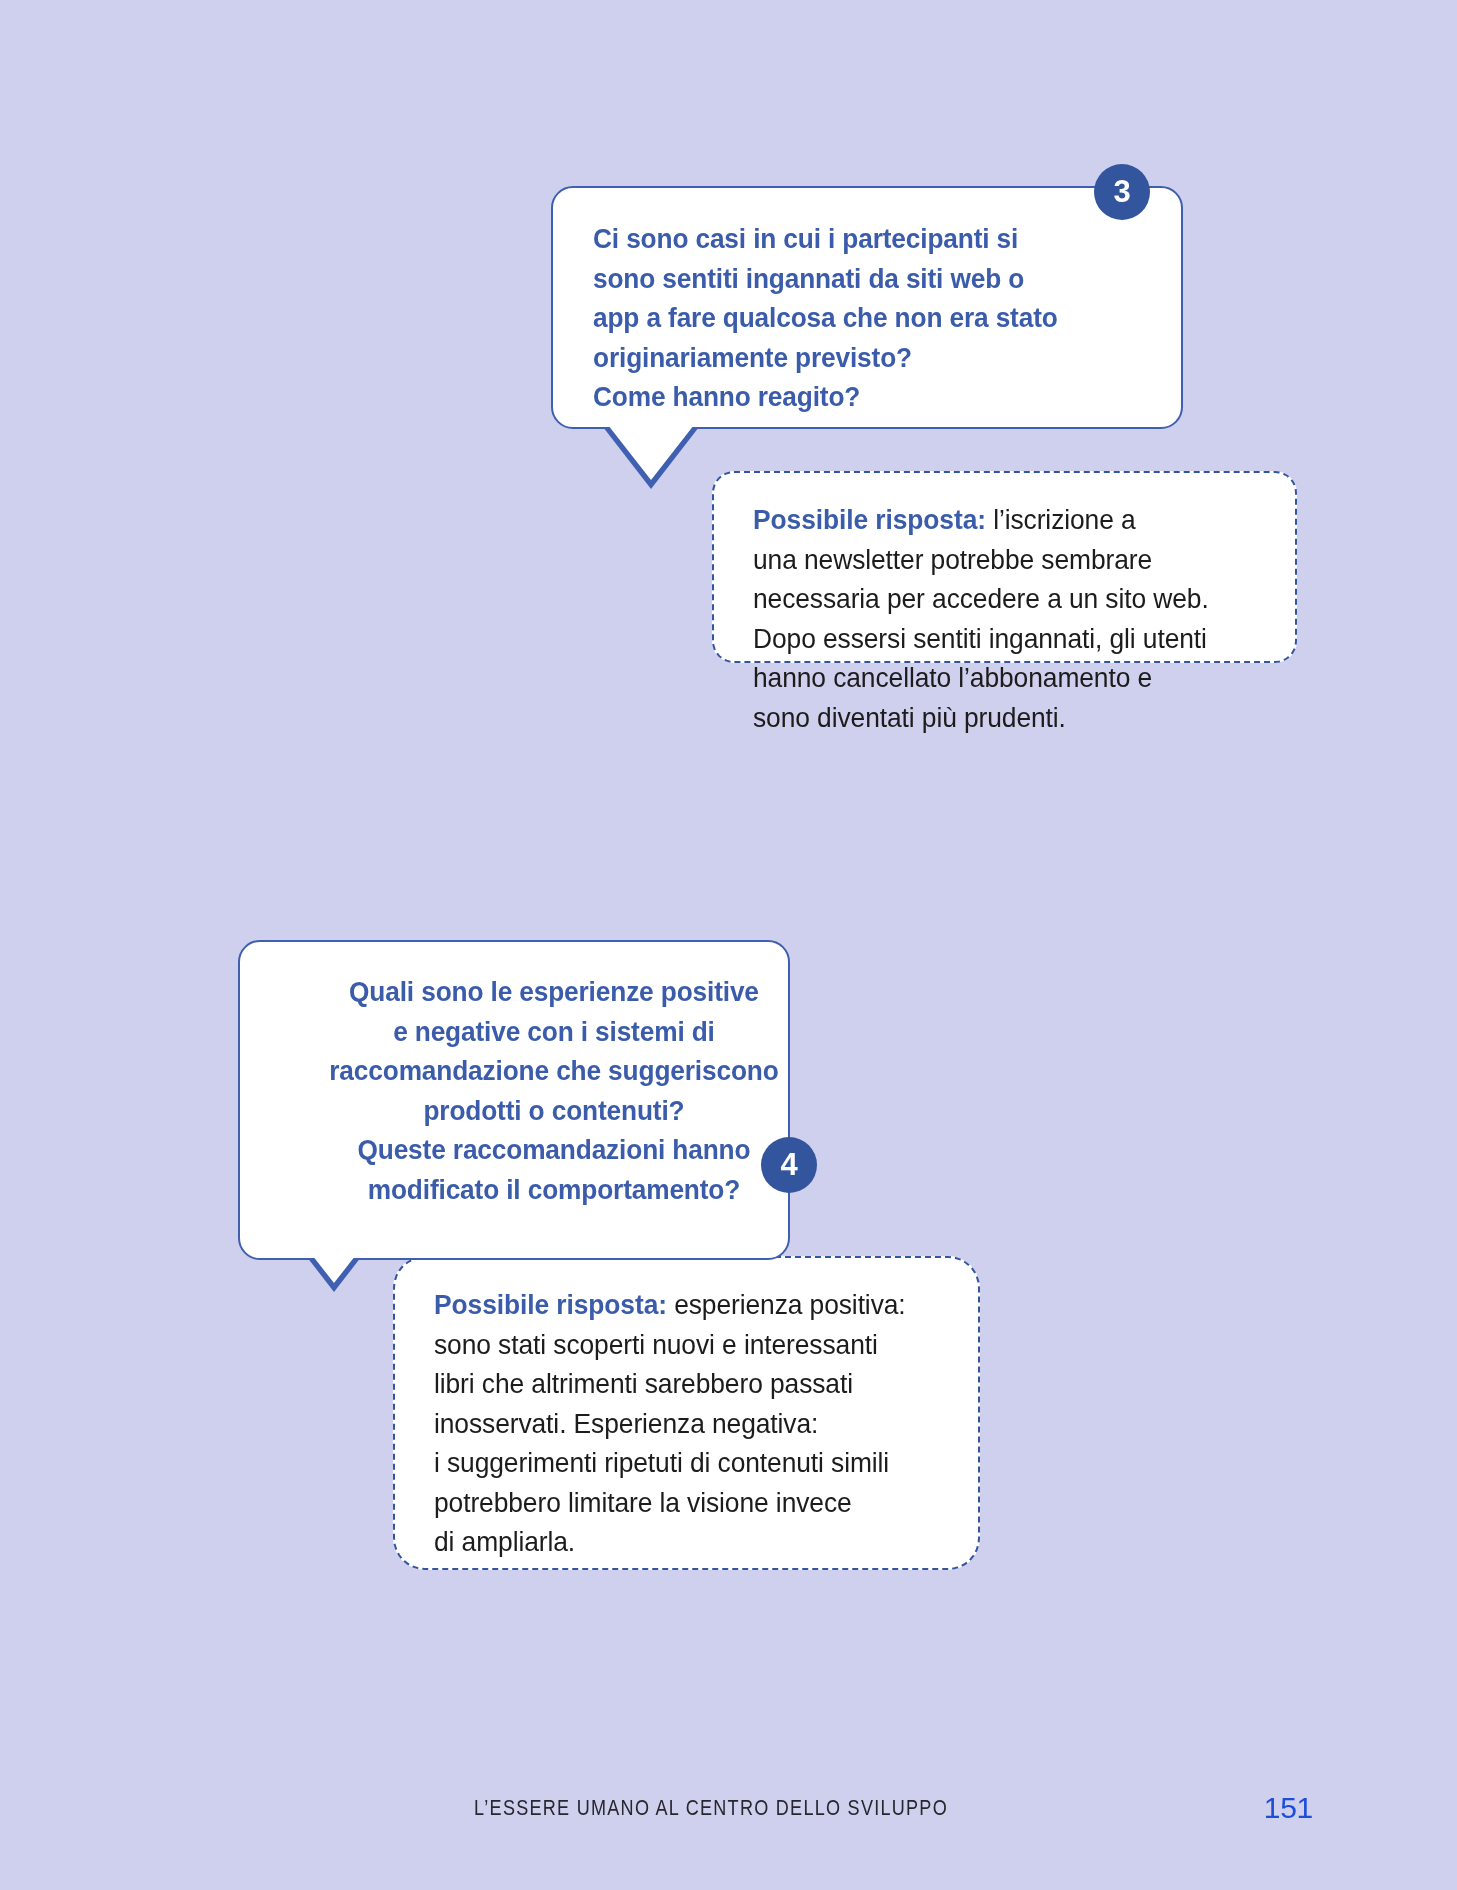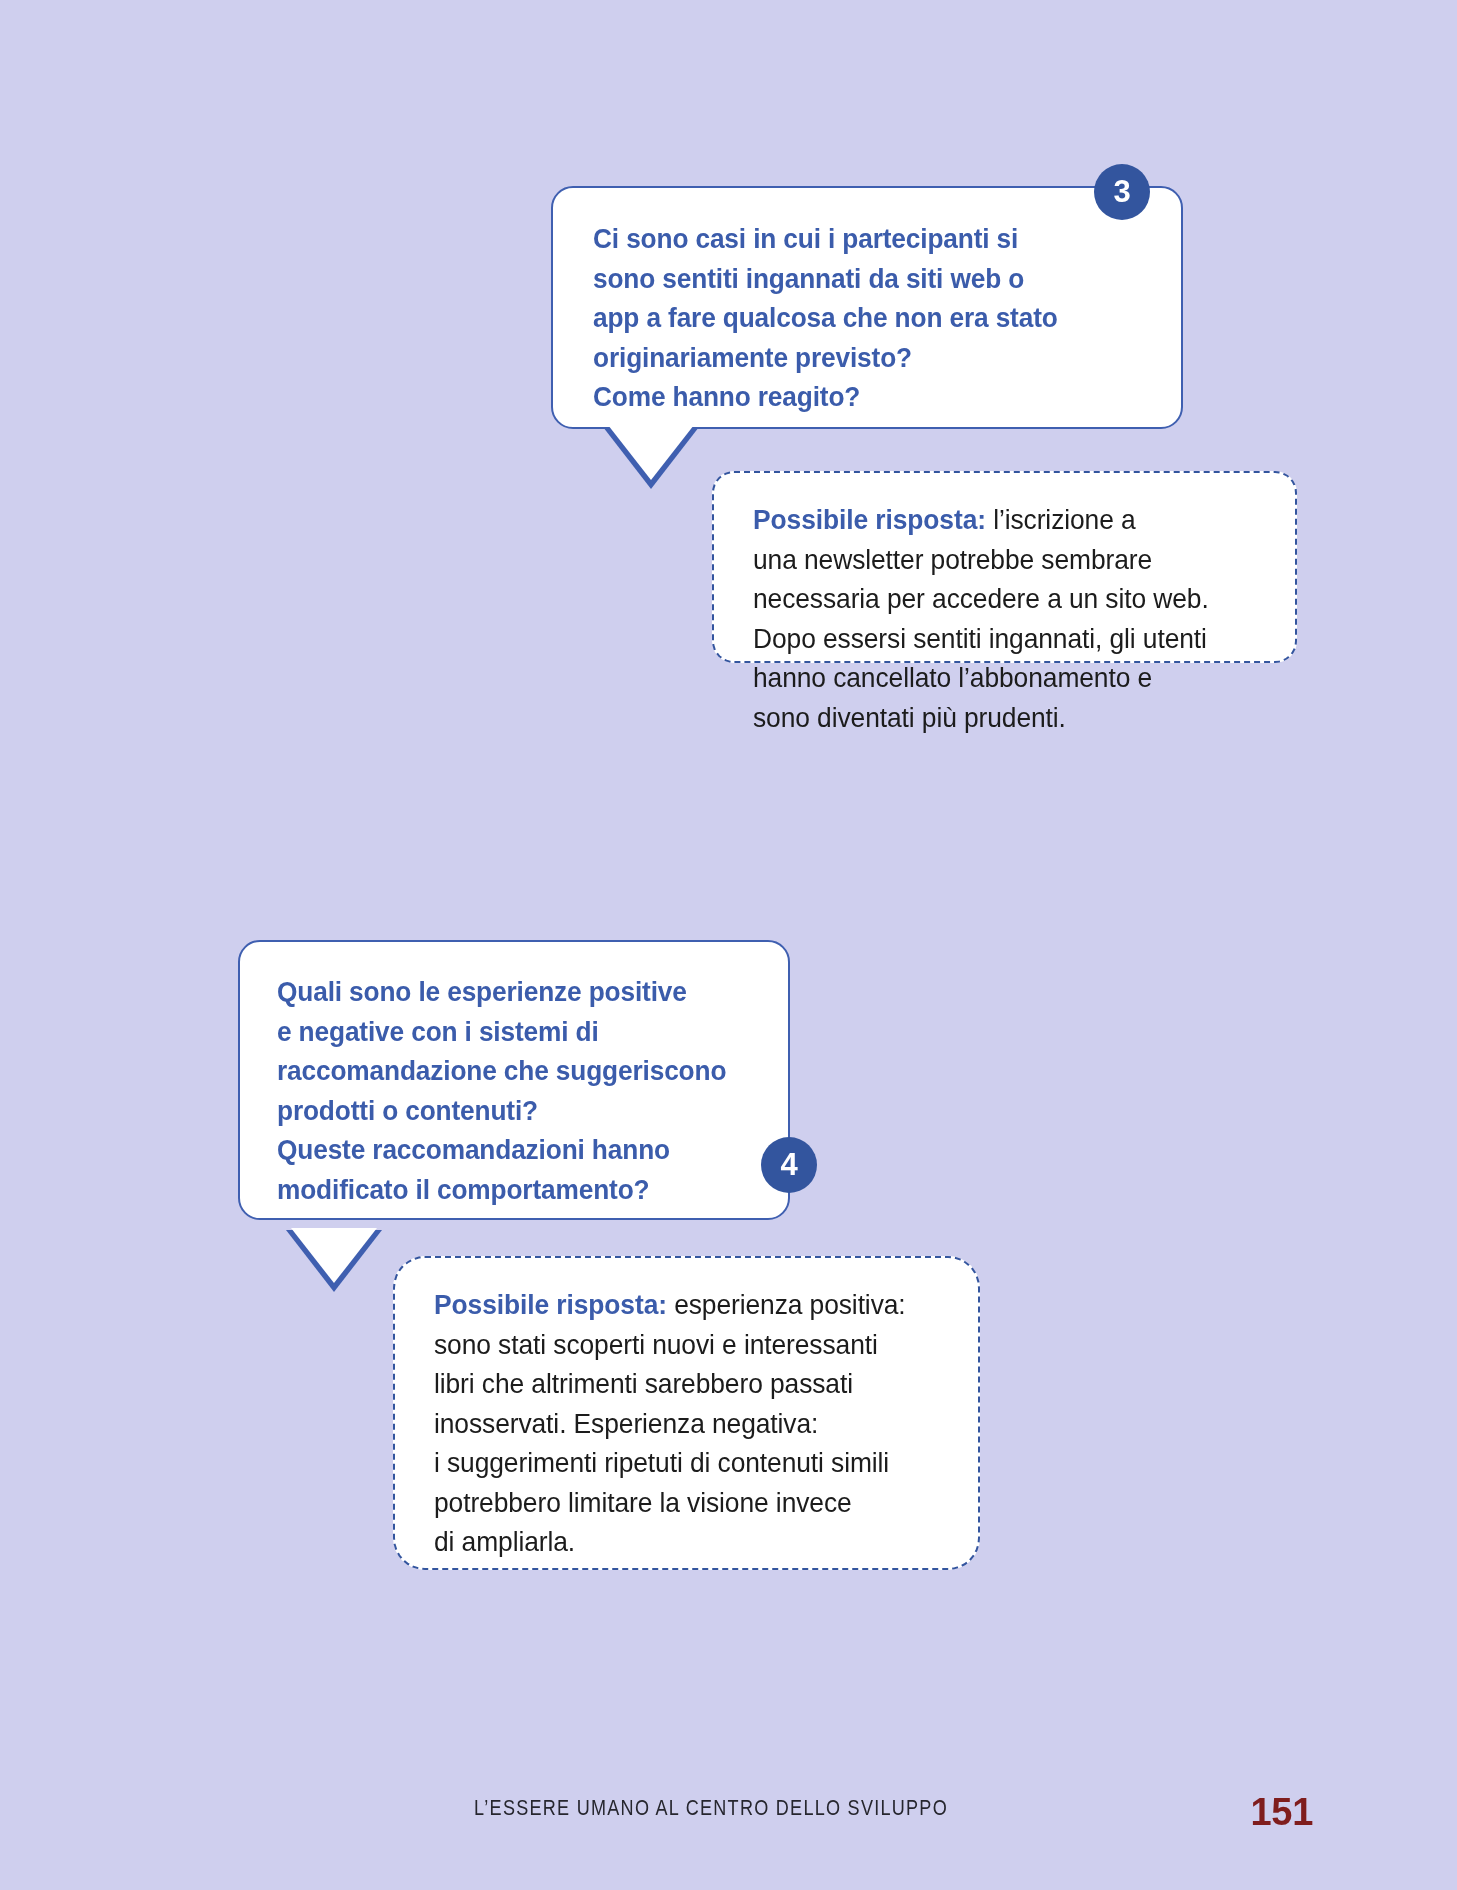--- a/index.html
+++ b/index.html
@@ -121,23 +121,23 @@
     color: #26262e;
     transform: scaleX(0.82);
     transform-origin: left top;
     white-space: nowrap;
   }
 
   #footer-page {
     position: absolute;
     right: 128px;
     top: -4px;
-    font-size: 38px;
-    font-weight: bold;
-    color: #7f1d1d;
+    font-size: 30px;
+    font-weight: normal;
+    color: #1d4ed8;
     letter-spacing: -0.3px;
   }
 </style>
 </head>
 <body>
 
 <div id="page">
 
   <div class="q-bubble" style="left:551px; top:186px; width:632px; height:243px;padding-left:8px;">
     <div class="q-text" style="position:absolute; left:40px; top:31px; width:640px;">Ci sono casi in cui i partecipanti si
@@ -154,21 +154,21 @@
 
   <div class="a-box" style="left:712px; top:471px; width:585px; height:192px;">
     <div class="a-text" style="position:absolute; left:39px; top:27px; width:600px;"><span class="a-label">Possibile risposta:</span><span> l’iscrizione a
 una newsletter potrebbe sembrare
 necessaria per accedere a un sito web.
 Dopo essersi sentiti ingannati, gli utenti
 hanno cancellato l’abbonamento e
 sono diventati più prudenti.</span></div>
   </div>
 
-  <div class="q-bubble" style="left:238px; top:940px; width:552px; height:280px;">
+  <div class="q-bubble" style="left:238px; top:940px; width:552px; height:320px;text-align:center;">
     <div class="q-text" style="position:absolute; left:37px; top:30px; width:580px;">Quali sono le esperienze positive
 e negative con i sistemi di
 raccomandazione che suggeriscono
 prodotti o contenuti?
 Queste raccomandazioni hanno
 modificato il comportamento?</div>
   </div>
 
   <div class="tail tail-border" style="left:286px; top:1230px;"></div>
   <div class="tail tail-fill" style="left:291px; top:1228px;"></div>

